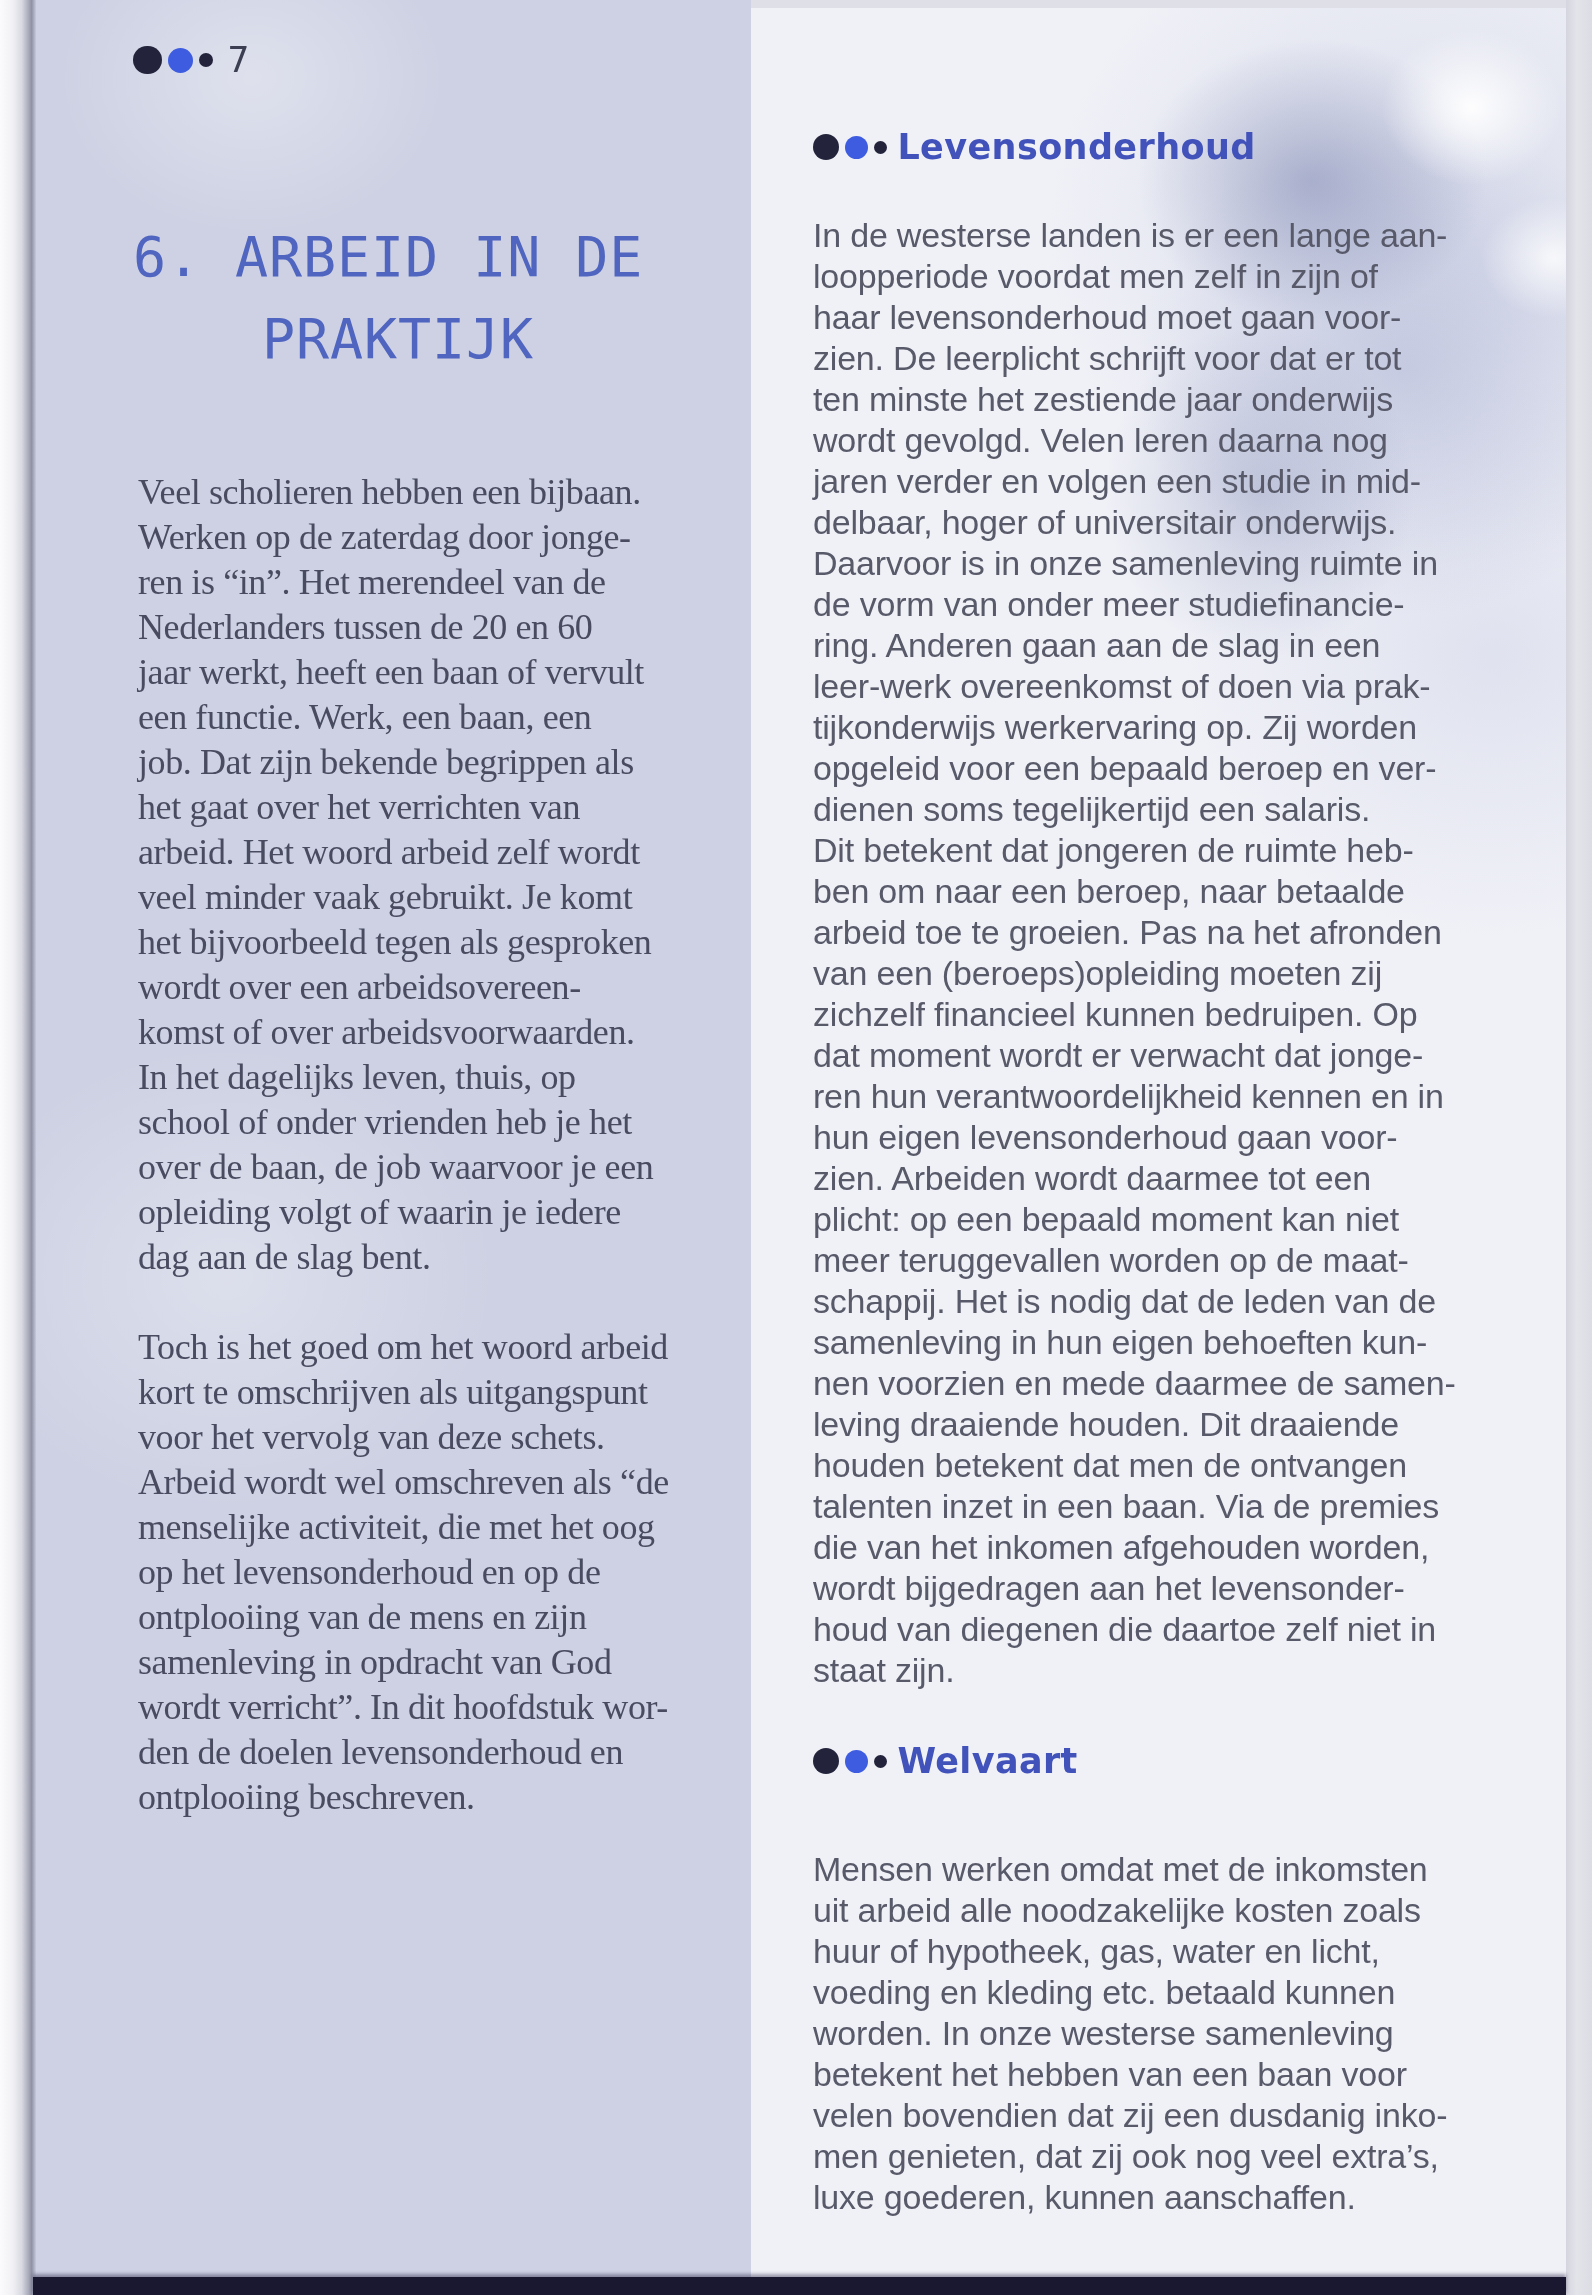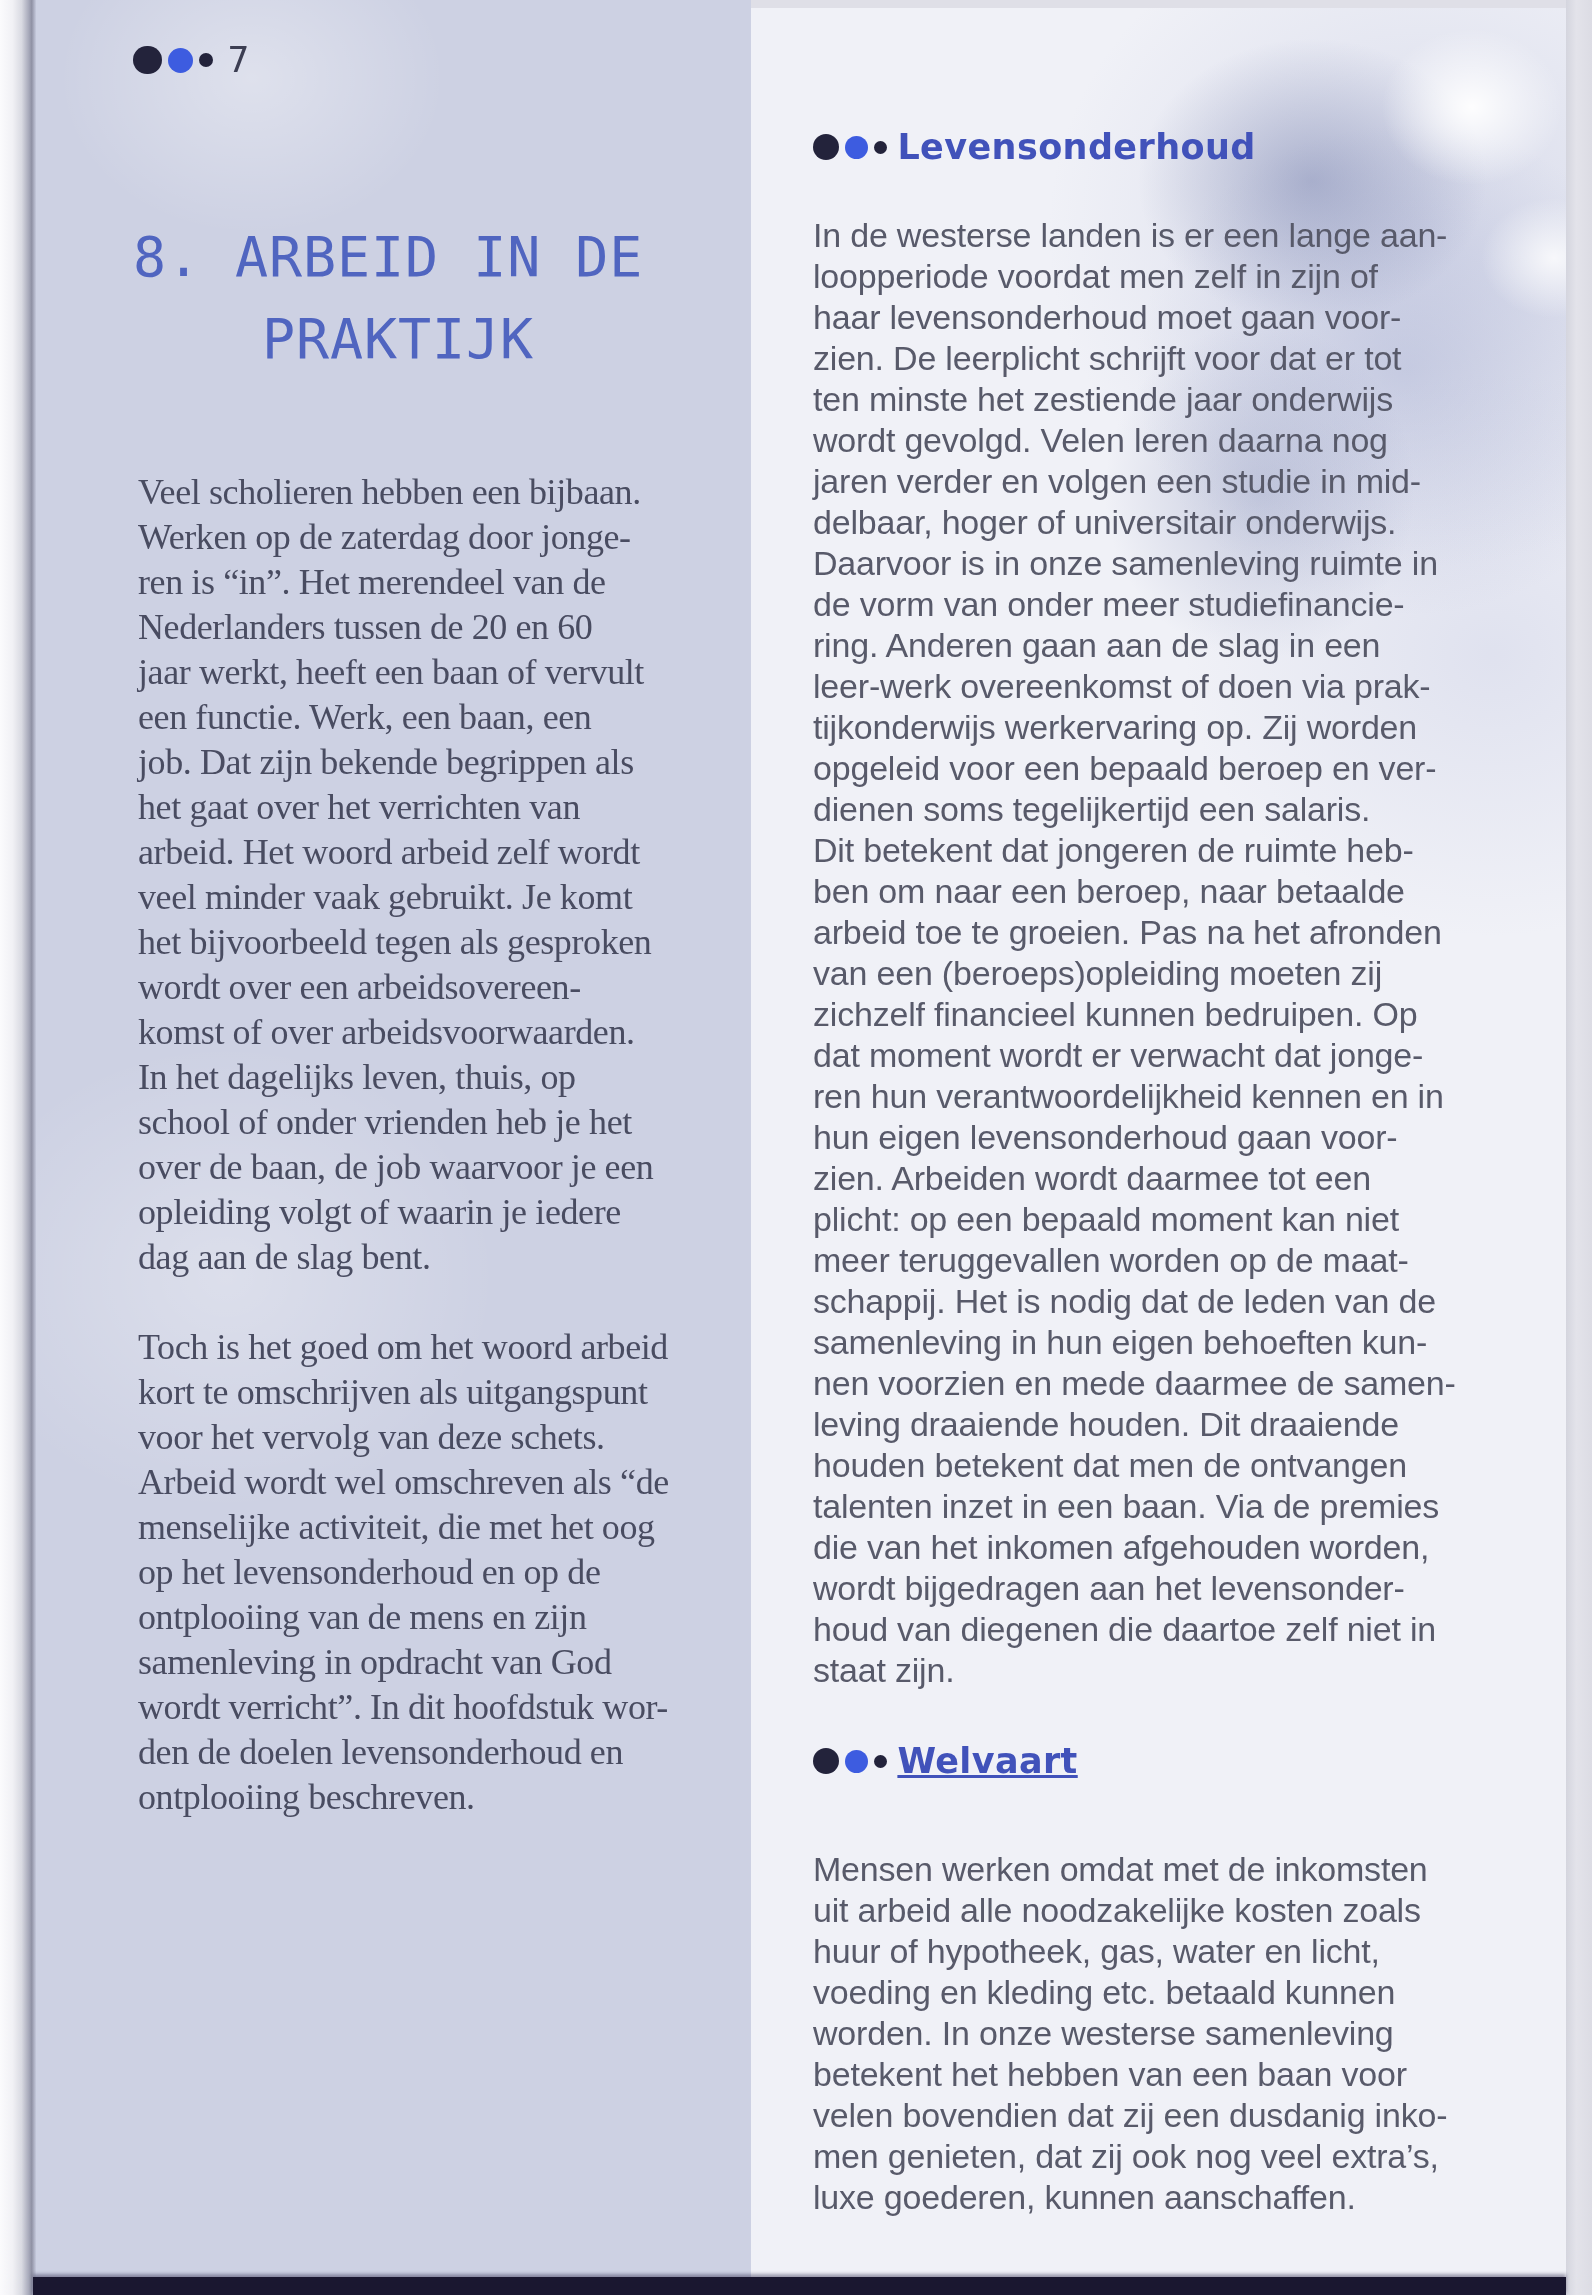--- a/index.html
+++ b/index.html
@@ -112,21 +112,21 @@
   
   .heading{
     position:absolute;left:62px;
     display:flex;align-items:center;
     font-family:"DejaVu Sans",sans-serif;
     font-weight:bold;font-size:35px;
     color:var(--heading-blue,#4152ba);
     letter-spacing:0.4px;
   }
   .h1pos{top:119px;}
-  .h2pos{top:1733px;text-decoration:underline;}
+  .h2pos{top:1733px;}
   .heading .label{margin-left:10.4px;}
 </style>
 </head>
 <body>
 
 <div class="scan">
 
   <div class="edge-left"></div>
 
   <div class="left-col">
@@ -134,21 +134,21 @@
     <div class="pagenum-row">
       <span class="dots">
         <span class="dot dot-lg"></span>
         <span class="dot dot-md"></span>
         <span class="dot dot-sm"></span>
       </span>
       <span class="pagenum">7</span>
     </div>
 
     <div class="title">
-      <div class="t1">8. ARBEID IN DE</div>
+      <div class="t1">6. ARBEID IN DE</div>
       <div class="t2">PRAKTIJK</div>
     </div>
 
     <p class="prose left-body lp1">Veel scholieren hebben een bijbaan.
 Werken op de zaterdag door jonge-
 ren is “in”. Het merendeel van de
 Nederlanders tussen de 20 en 60
 jaar werkt, heeft een baan of vervult
 een functie. Werk, een baan, een
 job. Dat zijn bekende begrippen als

